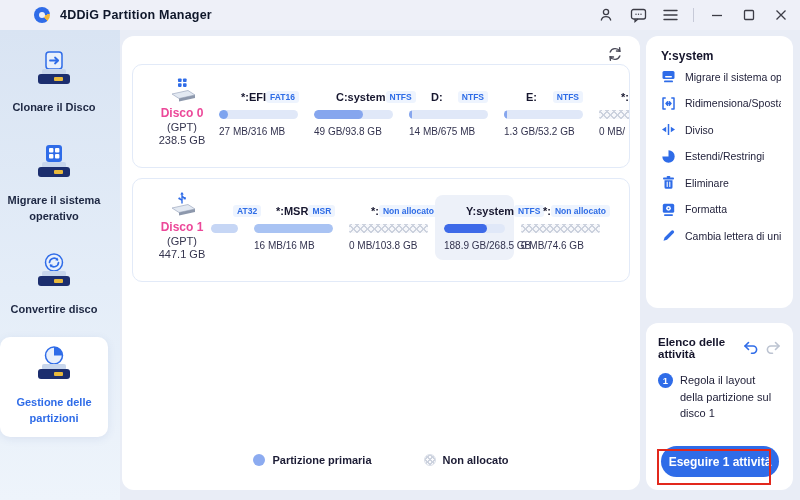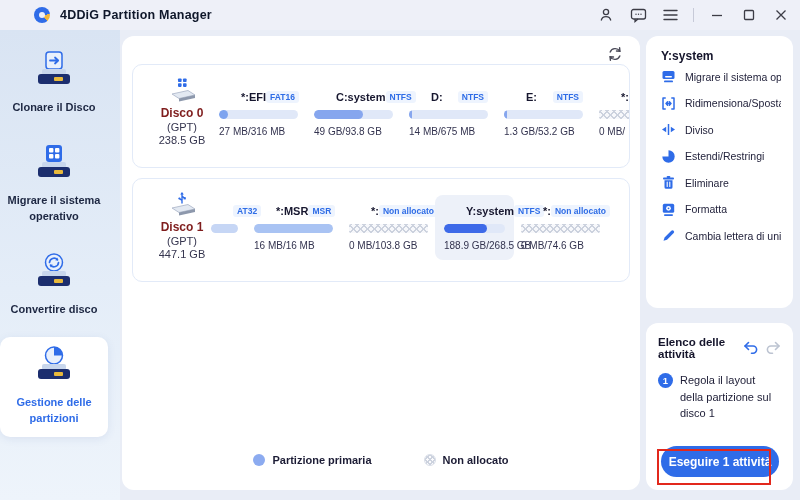--- a/index.html
+++ b/index.html
@@ -34,21 +34,21 @@
   .main-panel { position:absolute; left:122px; top:36px; width:518px; height:454px;
     background:#ffffff; border-radius:12px; }
   .refresh-btn { position:absolute; right:14px; top:9px; width:20px; height:20px; cursor:pointer; }
 
   .disk-card { position:absolute; left:10px; width:498px; height:104px;
     border:1px solid #e2eaf8; border-radius:10px; background:#fff; overflow:hidden; }
   .disk-card.d0 { top:28px; }
   .disk-card.d1 { top:142px; }
 
   .disk-info { position:absolute; left:13px; top:13px; width:72px; text-align:center; }
-  .disk-name { font-size:12px; font-weight:bold; color:#7f1d1d; margin-top:2px; }
+  .disk-name { font-size:12px; font-weight:bold; color:#ec4899; margin-top:2px; }
   .disk-scheme { font-size:11px; color:#34344e; margin-top:1px; }
   .disk-size { font-size:11px; color:#34344e; margin-top:1px; }
 
   .parts { position:absolute; top:24px; display:flex; gap:16px; }
   .disk-card.d0 .parts { left:86px; }
   .disk-card.d1 .parts { left:78px; }
 
   .part { width:79px; flex:0 0 79px; cursor:pointer; }
   .part.frag { width:27px; flex:0 0 27px; }
   .part.sel { background:#edf1f9; border-radius:8px; padding:8px 9px; margin:-8px -9px; }

